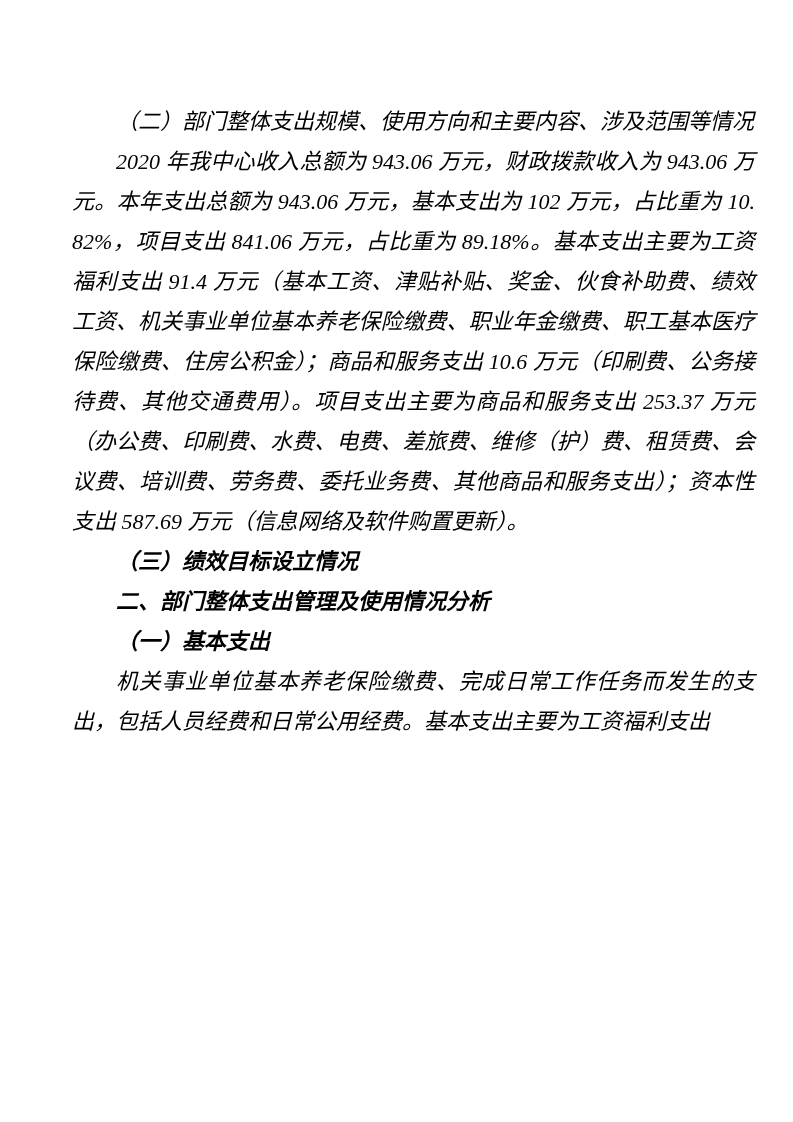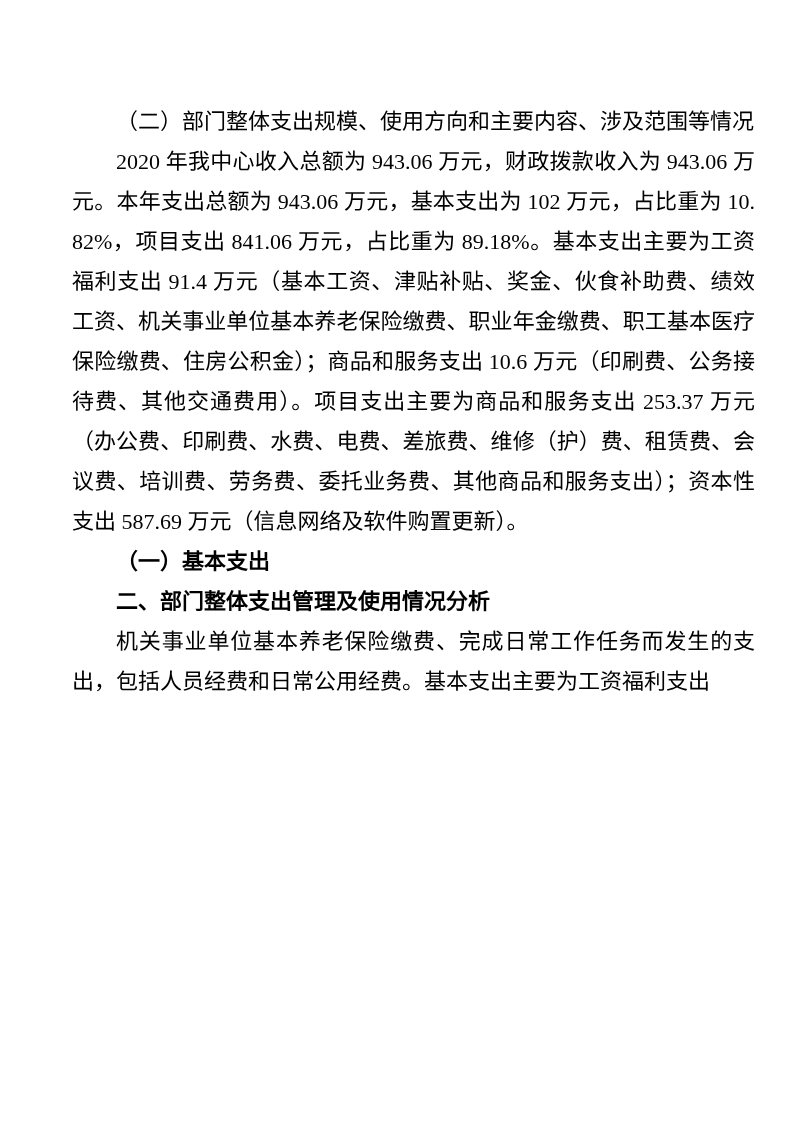--- a/index.html
+++ b/index.html
@@ -14,20 +14,21 @@
       height: 1122px;
       overflow: hidden;
     }
     .page {
       box-sizing: border-box;
       width: 793px;
       height: 894px;
       background: #ffffff;
       padding: 102px 38px 0 72px;
       color: #000000;
+      font-style: italic;
     }
     .doc p {
       margin: 0;
       padding: 0;
       font-family: "Liberation Serif", "DejaVu Serif", serif;
       font-size: 22px;
       line-height: 40px;
       color: #000000;
       text-align: justify;
       text-indent: 2em;
@@ -37,16 +38,17 @@
     .doc p.bold {
       font-weight: bold;
     }
   </style>
 </head>
 <body>
 
 <div class="page doc">
   <p>（二）部门整体支出规模、使用方向和主要内容、涉及范围等情况</p>
   <p>2020 年我中心收入总额为 943.06 万元，财政拨款收入为 943.06 万元。本年支出总额为 943.06 万元，基本支出为 102 万元，占比重为 10.82%，项目支出 841.06 万元，占比重为 89.18%。基本支出主要为工资福利支出 91.4 万元（基本工资、津贴补贴、奖金、伙食补助费、绩效工资、机关事业单位基本养老保险缴费、职业年金缴费、职工基本医疗保险缴费、住房公积金）；商品和服务支出 10.6 万元（印刷费、公务接待费、其他交通费用）。项目支出主要为商品和服务支出 253.37 万元（办公费、印刷费、水费、电费、差旅费、维修（护）费、租赁费、会议费、培训费、劳务费、委托业务费、其他商品和服务支出）；资本性支出 587.69 万元（信息网络及软件购置更新）。</p>
+  <p class="bold">（三）绩效目标设立情况</p>
+  <p class="bold">二、部门整体支出管理及使用情况分析</p>
   <p class="bold">（一）基本支出</p>
-  <p class="bold">二、部门整体支出管理及使用情况分析</p>
   <p>机关事业单位基本养老保险缴费、完成日常工作任务而发生的支出，包括人员经费和日常公用经费。基本支出主要为工资福利支出</p>
 </div>
 
 </body></html>

